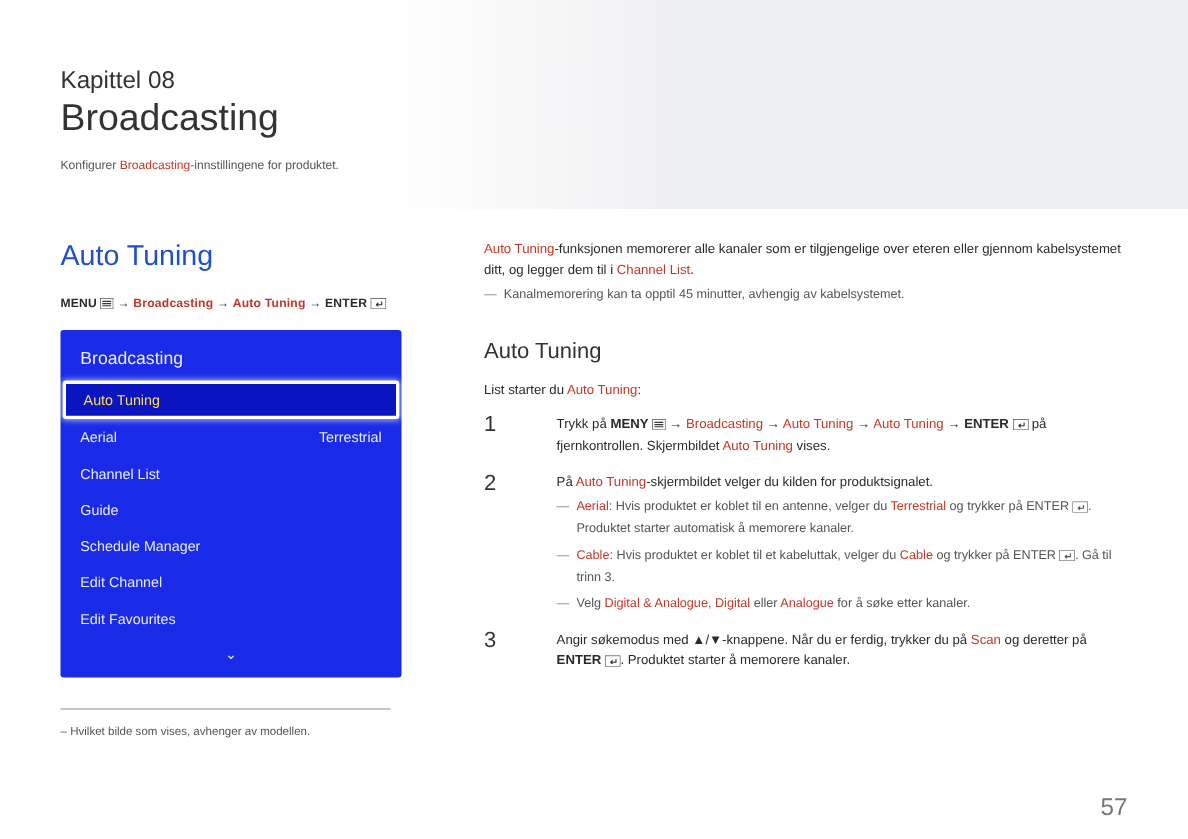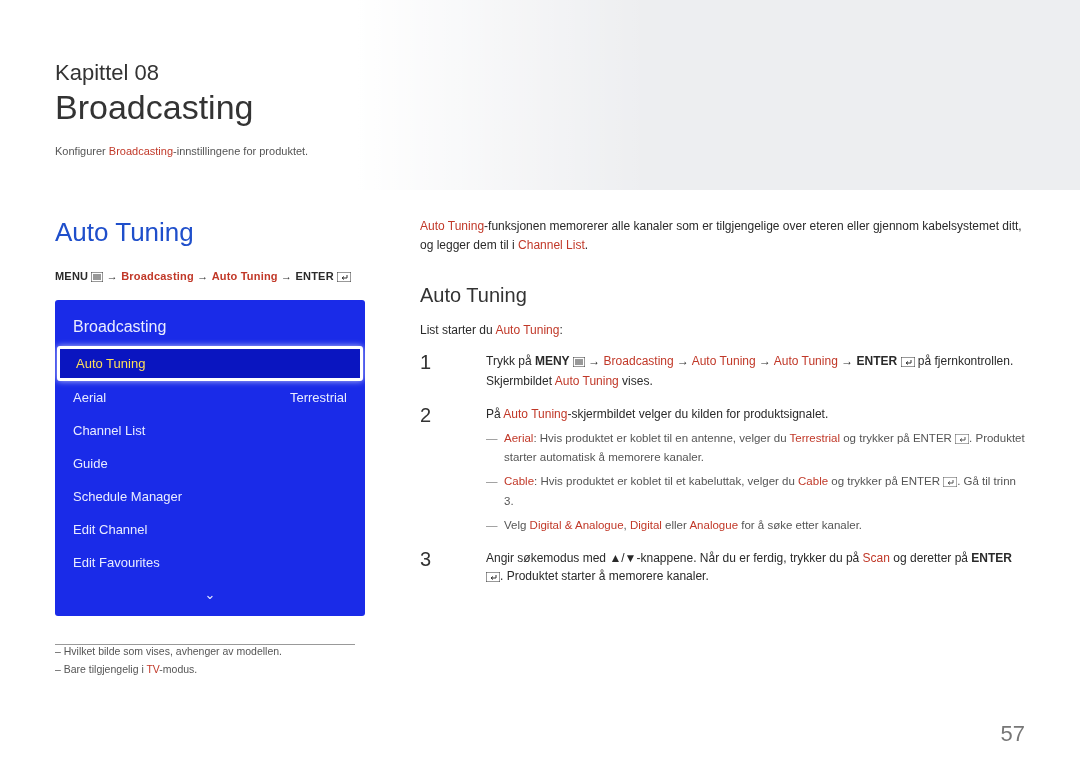--- a/index.html
+++ b/index.html
@@ -31,21 +31,21 @@
   }
   .page {
     position: relative;
     padding: 60px 55px 40px 55px;
     height: 100%;
   }
   .chapter-line { font-size: 22px; font-weight: 400; color: #333; }
   .chapter-title { font-size: 34px; font-weight: 400; color: #333; margin-top: 2px; }
   .intro { font-size: 11px; margin-top: 18px; color: #555; }
   .intro .hl { color: #c13828; }
-  .columns { display: flex; gap: 20px; margin-top: 60px; }
+  .columns { display: flex; gap: 40px; margin-top: 60px; }
   .col-left { width: 345px; flex-shrink: 0; }
   .col-right { flex: 1; }
   .section-heading { font-size: 26px; color: #1f4fcb; font-weight: 400; }
   .nav-path { font-size: 11px; margin-top: 22px; letter-spacing: 0.2px; }
   .nav-path b { font-weight: 700; text-align: center; }
   .nav-path .hl { color: #c13828; font-weight: 700; }
   .menu-icon, .enter-icon {
     display: inline-block;
     vertical-align: -2px;
   }
@@ -72,20 +72,21 @@
     margin: 0 2px;
     padding: 7px 16px;
     color: #ffdf5a;
     font-weight: 400;
     box-shadow: 0 0 6px rgba(255,255,255,0.7);
   }
   .osd-chevron { text-align: center; color: #e9ecff; font-size: 13px; padding-top: 8px; }
   .footnotes {
     border-top: 1px solid #999;
     margin-top: 28px;
+    padding-top: 14px;
     width: 300px;
     font-size: 10.5px;
     color: #555;
   }
   .footnotes div { margin-bottom: 6px; }
   .footnotes .hl { color: #c13828; }
   .body-text { font-size: 12px; line-height: 1.55; }
   .body-text .hl { color: #c13828; }
   .sub-dash {
     position: relative;
@@ -204,30 +205,28 @@
           <span>Edit Channel</span>
         </div>
         <div class="osd-item">
           <span>Edit Favourites</span>
         </div>
         <div class="osd-chevron">⌄</div>
       </div>
 
       <div class="footnotes">
         <div>– Hvilket bilde som vises, avhenger av modellen.</div>
-        <div>
-          <span>– Bare tilgjengelig i </span><span class="hl">TV</span><span>-modus.</span>
-        </div>
       </div>
     </div>
 
     <div class="col-right body-text">
       <div>
         <span class="hl">Auto Tuning</span><span>-funksjonen memorerer alle kanaler som er tilgjengelige over eteren eller gjennom kabelsystemet ditt, og legger dem til i </span><span class="hl">Channel List</span><span>.</span>
       </div>
+      <div class="sub-dash">Kanalmemorering kan ta opptil 45 minutter, avhengig av kabelsystemet.</div>
 
       <div class="sub-heading">Auto Tuning</div>
 
       <div>
         <span>List starter du </span><span class="hl">Auto Tuning</span><span>:</span>
       </div>
 
       <div class="step-list">
 
         <div class="step">

